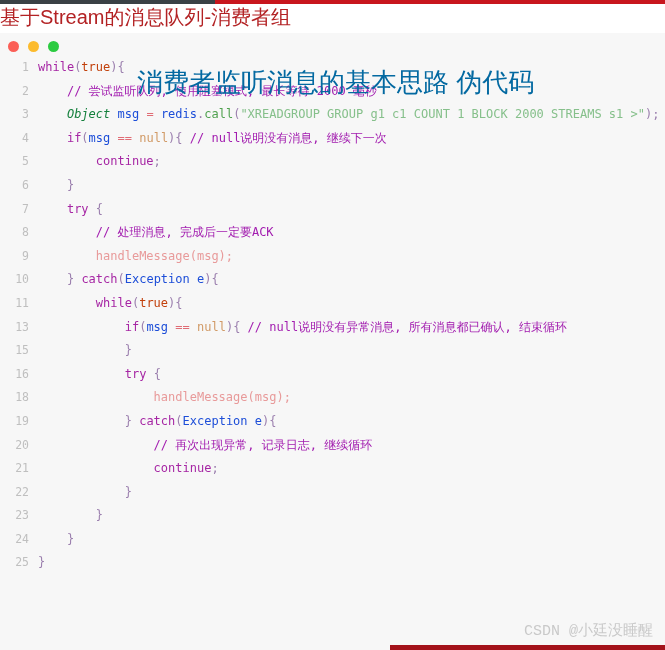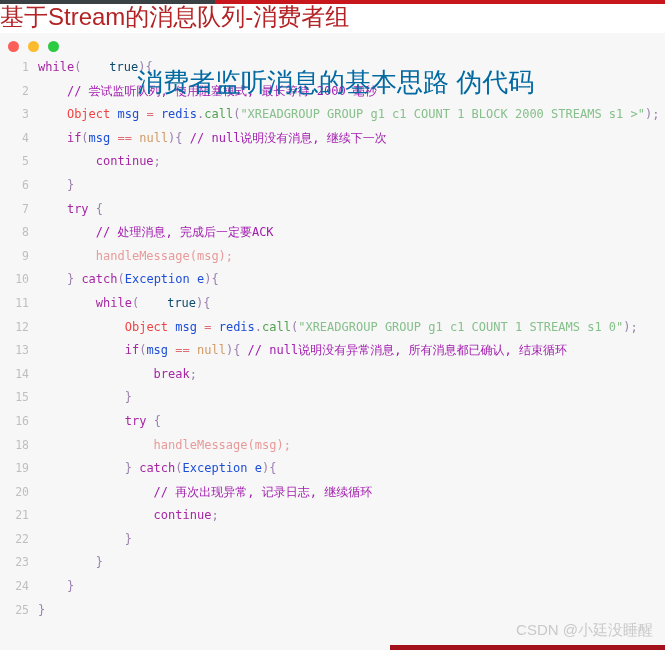--- a/index.html
+++ b/index.html
@@ -32,21 +32,21 @@
     flex: 1;
     height: 100%;
     background: #c8161d;
   }
 
   
   .page-title {
     position: absolute;
     top: 2px;
     left: 0px;
-    font-size: 24px;
+    font-size: 20px;
     line-height: 30px;
     color: #b32224;
     font-family: "Liberation Sans", sans-serif;
     letter-spacing: 0px;
     white-space: nowrap;
   }
 
   
   .code-card {
     position: absolute;
@@ -116,39 +116,39 @@
     user-select: none;
   }
   .code-content {
     flex: 1;
     white-space: pre;
     color: #444;
   }
 
   
   .t-kw   { color: #a626a4; }            
-  .t-bool { color: #0c4a6e; margin-left: 28px; }            
-  .t-type { color: #ef4444; }            
+  .t-bool { color: #c2410c; }            
+  .t-type { color: #15803d; font-style: italic; }            
   .t-var  { color: #1d4ed8; }            
   .t-fn   { color: #50a14f; }            
   .t-op   { color: #e06c75; }            
   .t-str  { color: #86c08b; }            
   .t-null { color: #d19a66; }            
   .t-punc { color: #9b7fae; }            
   .t-cm   { color: #a21caf; }  
   .t-pink { color: #e89a9a; }
 
   
   .watermark {
     position: absolute;
     right: 12px;
     bottom: 10px;
     font-size: 15px;
     color: #c9c9c9;
-    font-family: Liberation Sans, sans-serif;
+    font-family: Liberation Mono, monospace;
     white-space: nowrap;
     z-index: 7;
   }
 
   
   .bottom-strip {
     position: absolute;
     bottom: 0;
     right: 0;
     width: 275px;
@@ -227,34 +227,26 @@
     <div class="code-line">
       <span class="ln">10</span>
       <span class="code-content">    <span class="t-punc">}</span> <span class="t-kw">catch</span><span class="t-punc">(</span><span class="t-var">Exception</span> <span class="t-var">e</span><span class="t-punc">){</span></span>
     </div>
 
     <div class="code-line">
       <span class="ln">11</span>
       <span class="code-content">        <span class="t-kw">while</span><span class="t-punc">(</span><span class="t-bool">true</span><span class="t-punc">){</span></span>
     </div>
 
-    <div class="code-line">
-      <span class="ln">12</span>
-      <span class="code-content">            <span class="t-type">Object</span> <span class="t-var">msg</span> <span class="t-op">=</span> <span class="t-var">redis</span><span class="t-punc">.</span><span class="t-fn">call</span><span class="t-punc">(</span><span class="t-str">"XREADGROUP GROUP g1 c1 COUNT 1 STREAMS s1 0"</span><span class="t-punc">);</span></span>
-    </div>
 
     <div class="code-line">
       <span class="ln">13</span>
       <span class="code-content">            <span class="t-kw">if</span><span class="t-punc">(</span><span class="t-var">msg</span> <span class="t-op">==</span> <span class="t-null">null</span><span class="t-punc">){</span> <span class="t-cm">// null说明没有异常消息, 所有消息都已确认, 结束循环</span></span>
     </div>
 
-    <div class="code-line">
-      <span class="ln">14</span>
-      <span class="code-content">                <span class="t-kw">break</span><span class="t-punc">;</span></span>
-    </div>
 
     <div class="code-line">
       <span class="ln">15</span>
       <span class="code-content">            <span class="t-punc">}</span></span>
     </div>
 
     <div class="code-line">
       <span class="ln">16</span>
       <span class="code-content">            <span class="t-kw">try</span> <span class="t-punc">{</span></span>
     </div>

